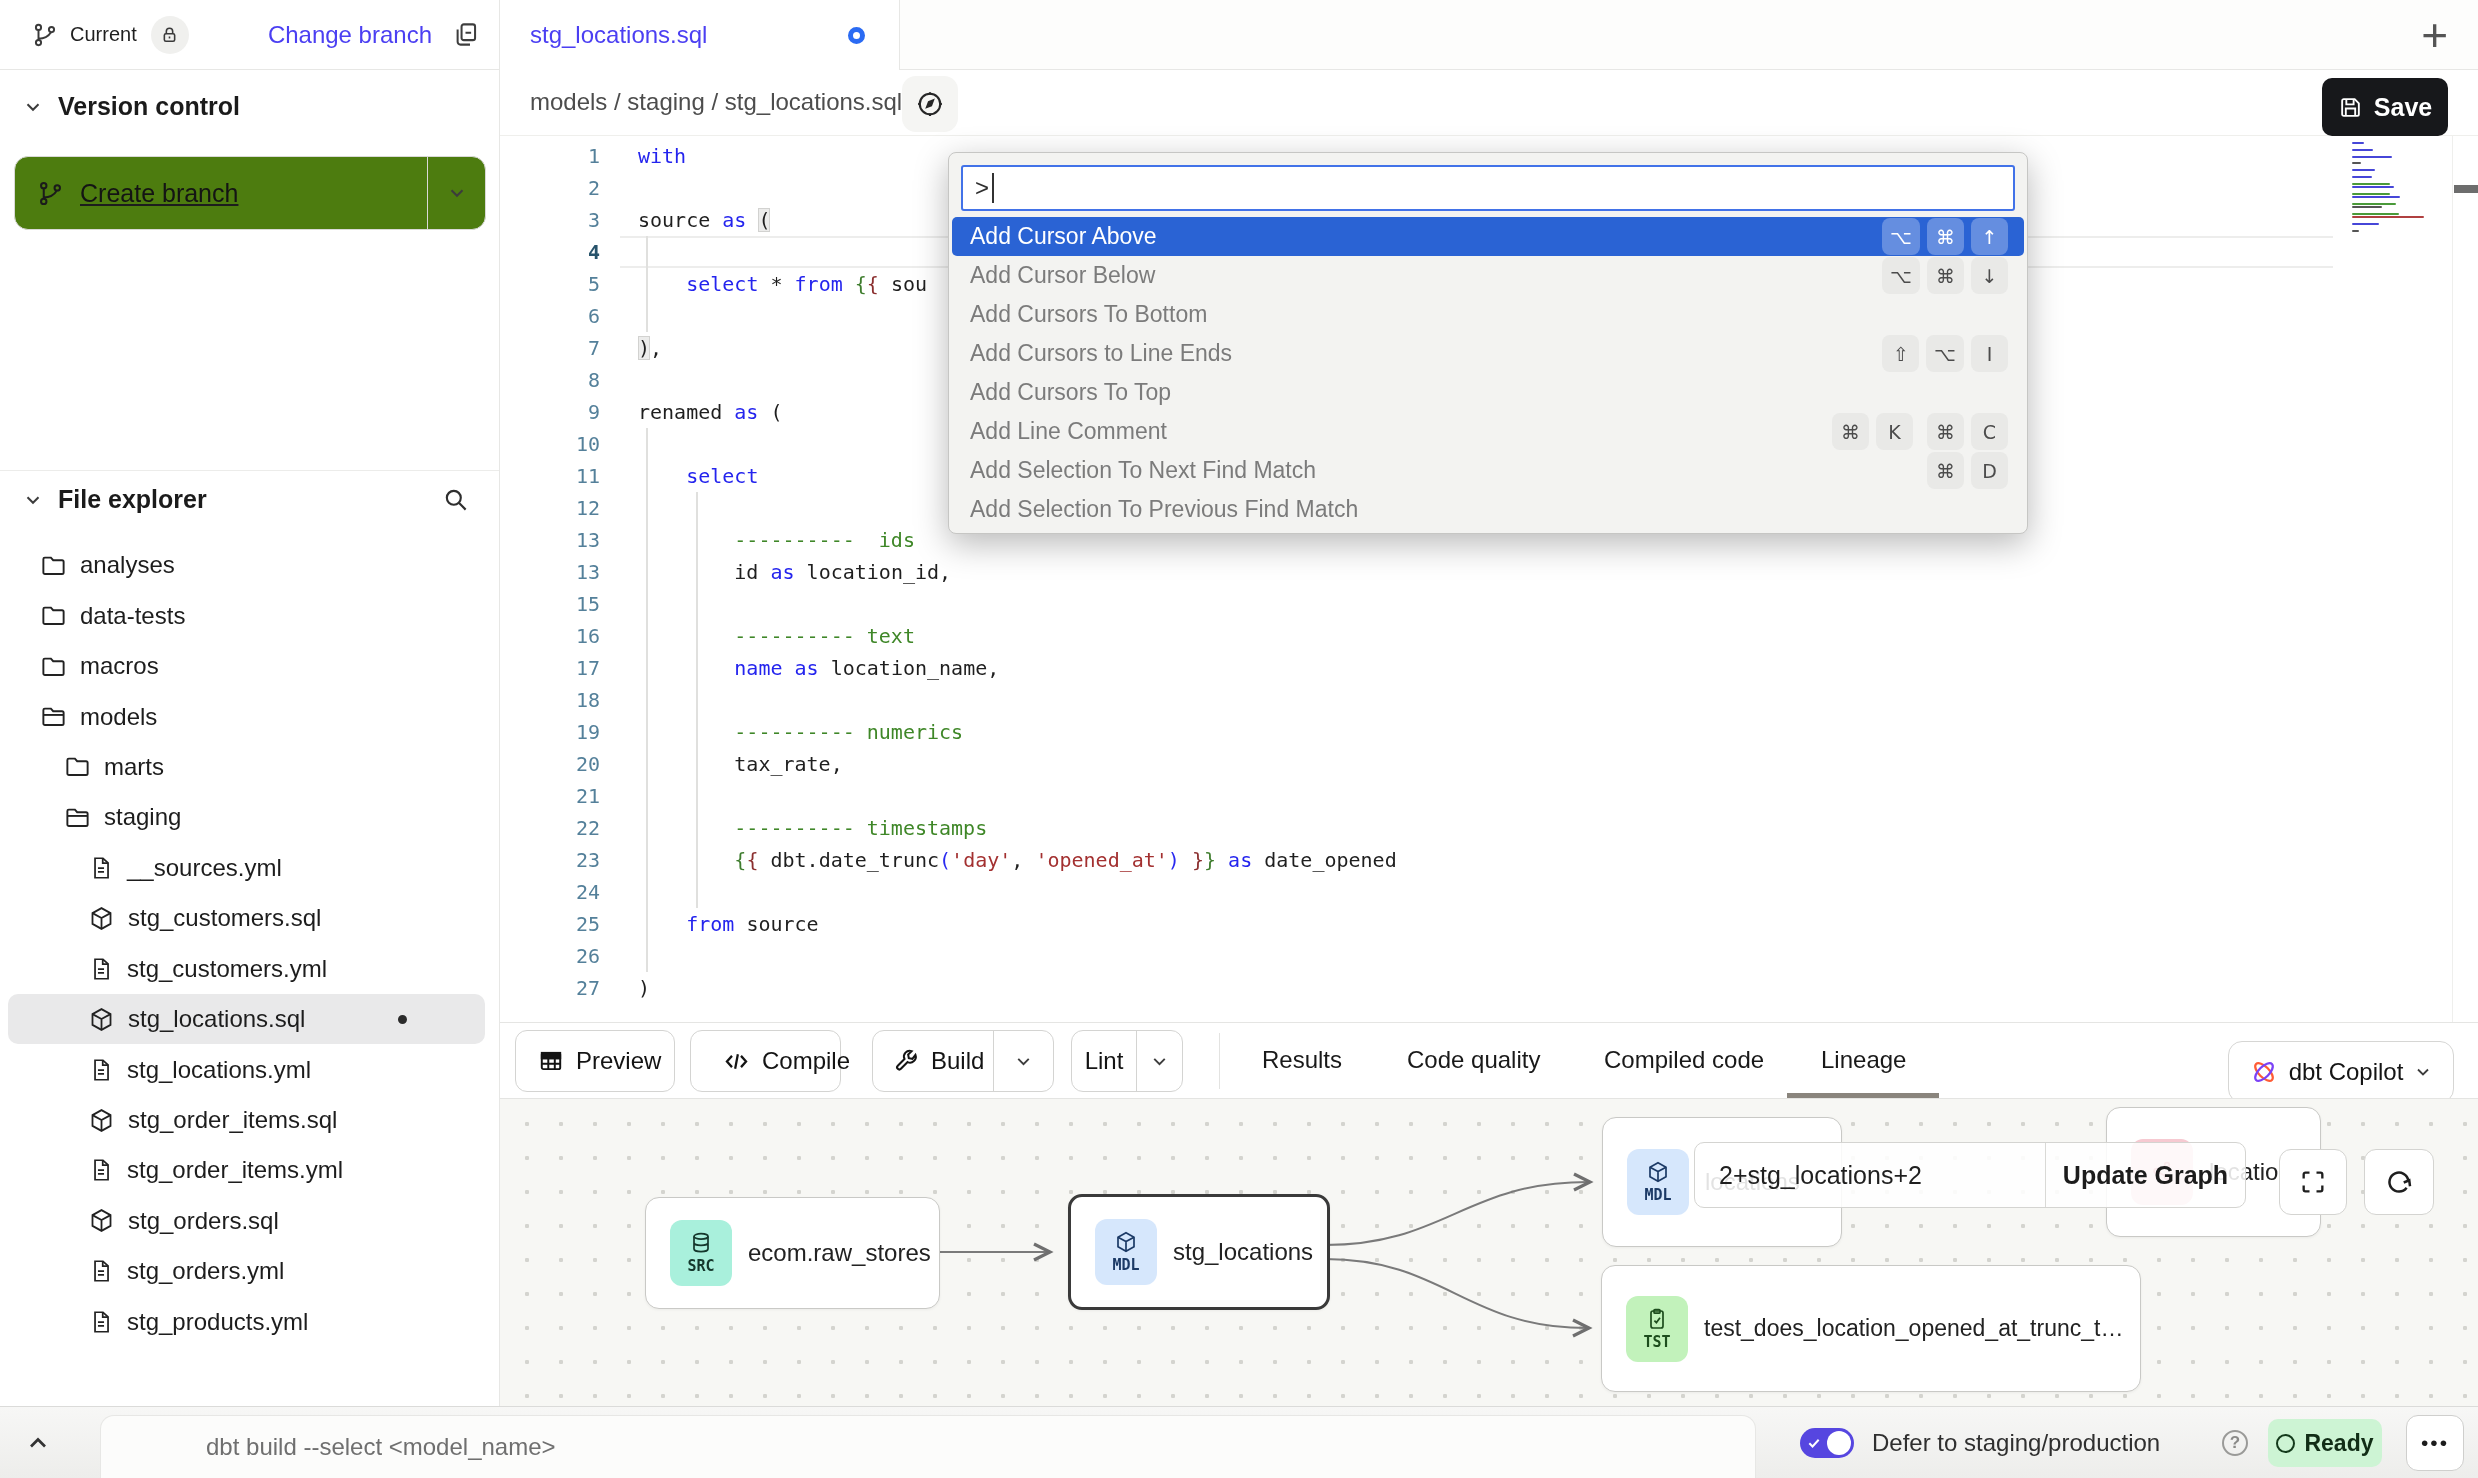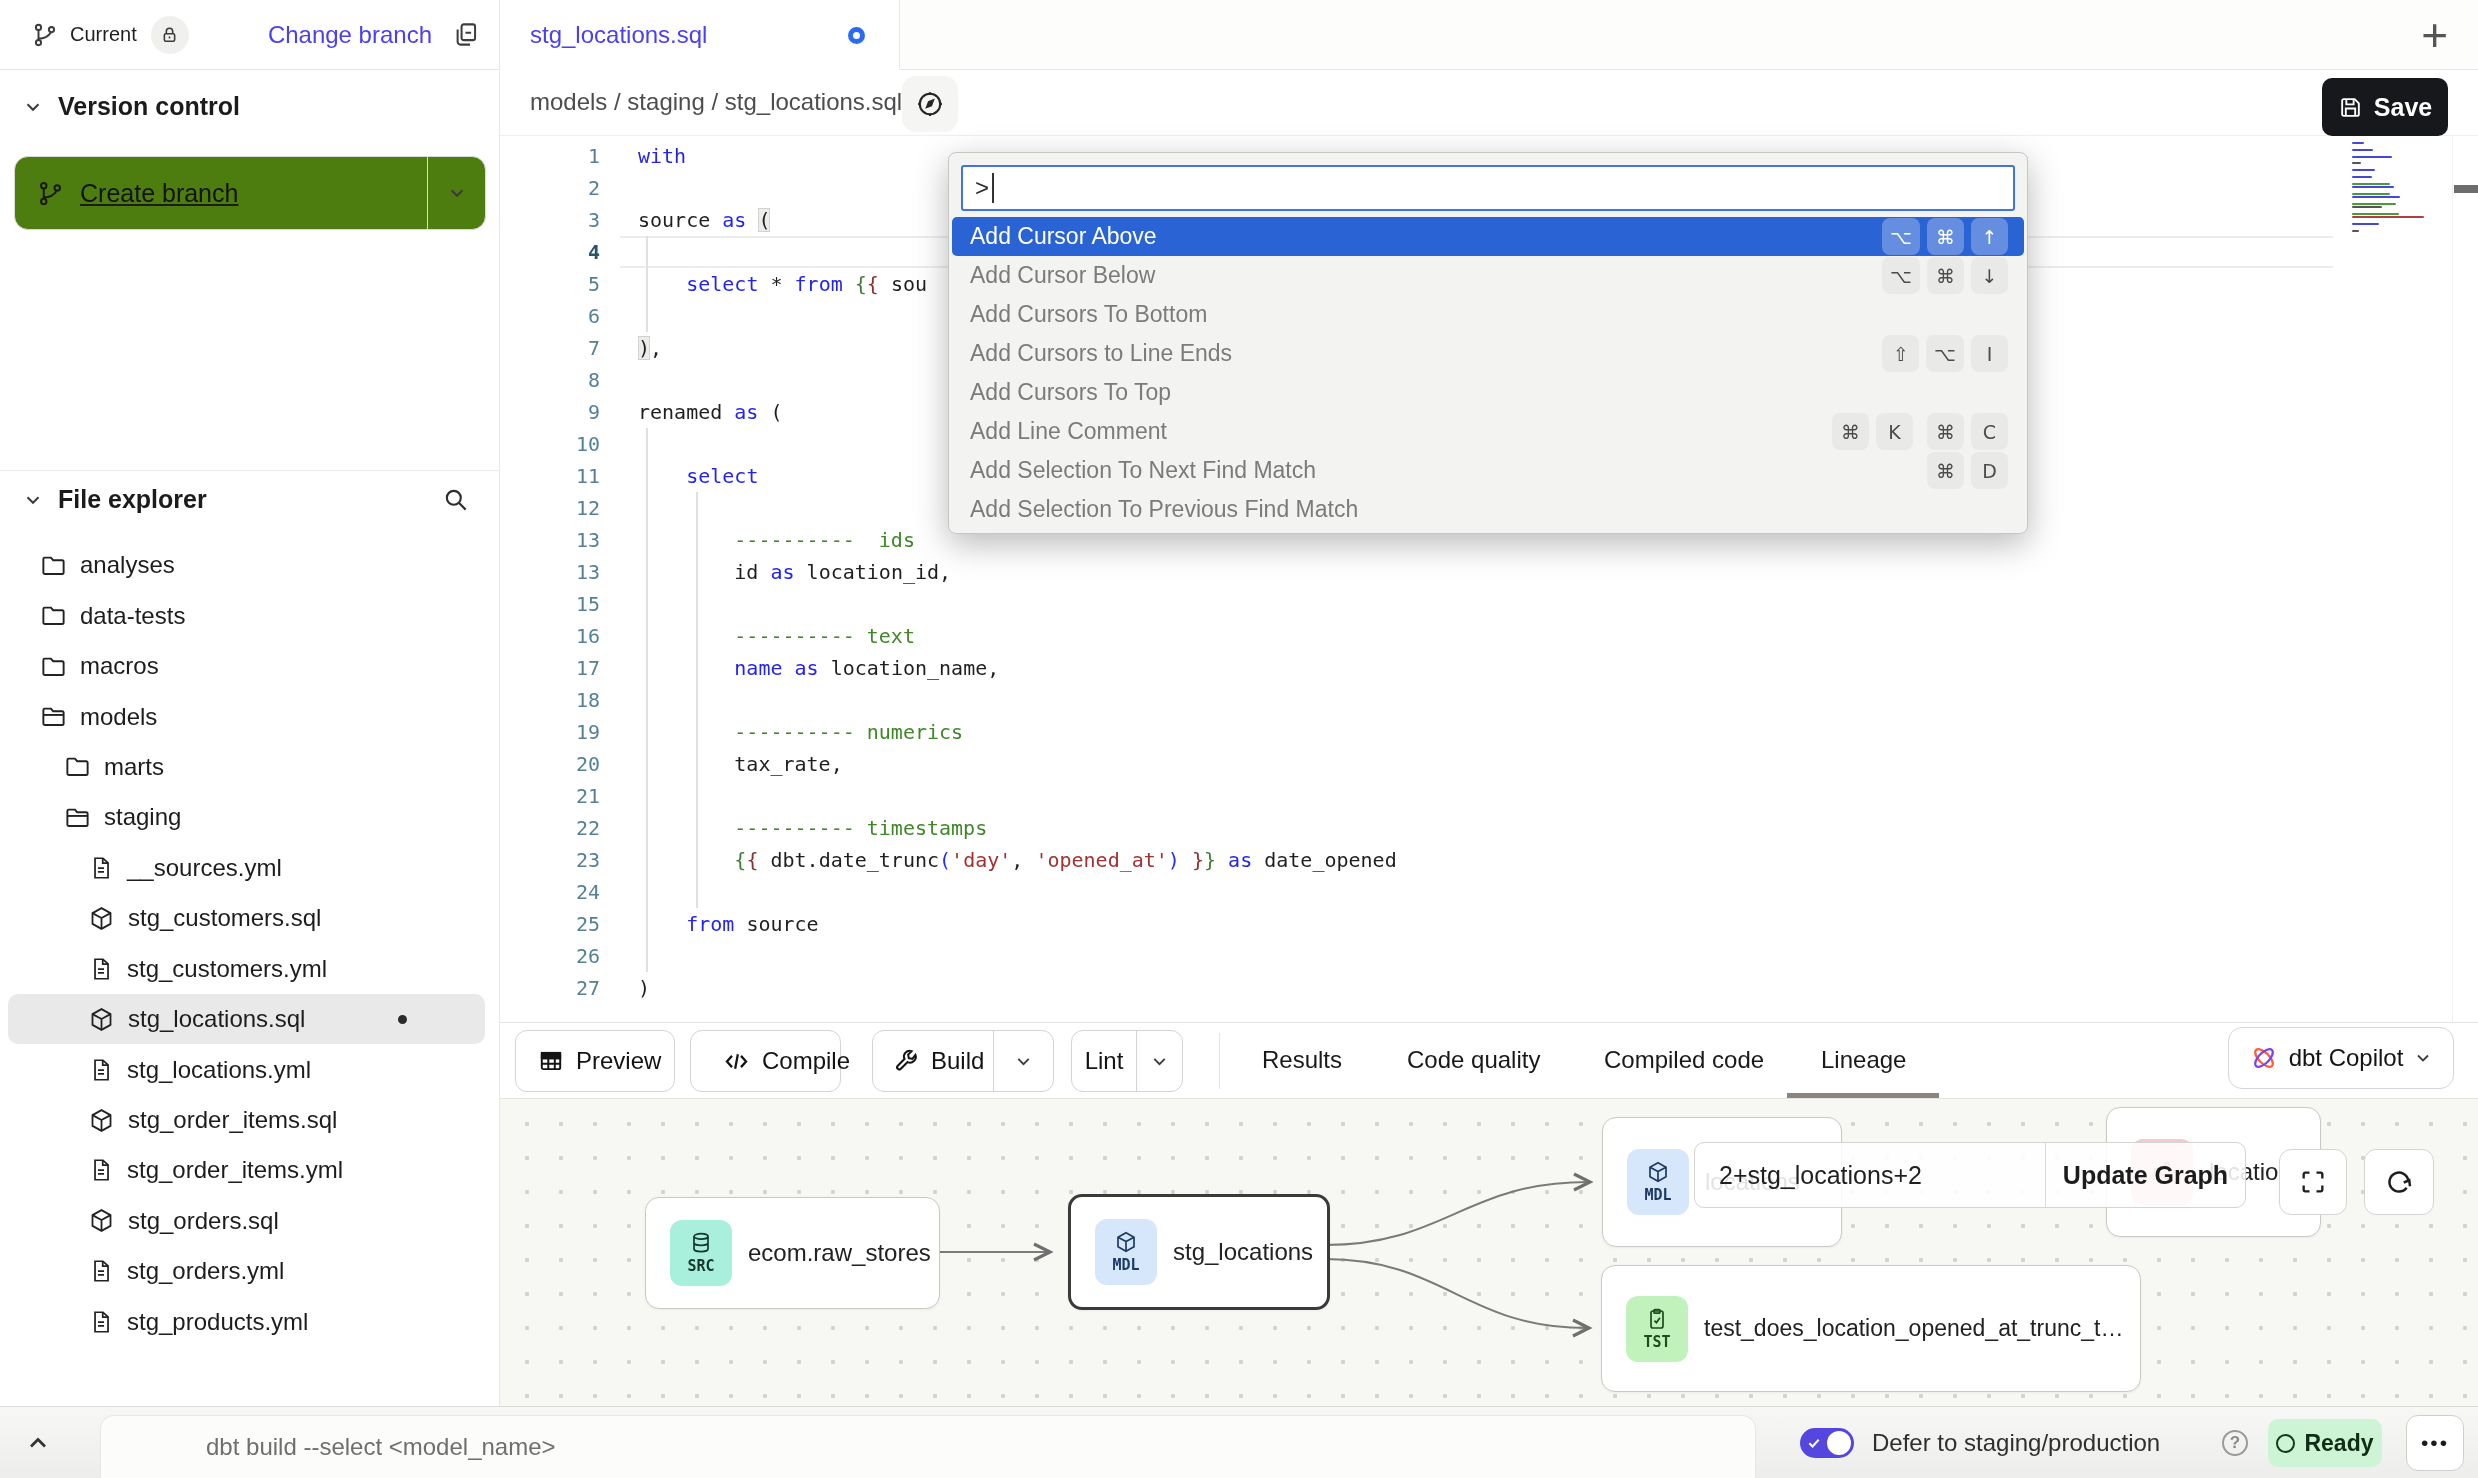--- a/index.html
+++ b/index.html
@@ -78,21 +78,21 @@
   .smudge { height:12px; margin:4px 0 0 21px; width:620px; opacity:.55; background:repeating-linear-gradient(90deg,#b9b9b7 0 15px,transparent 15px 24px,#b9b9b7 24px 40px,transparent 40px 58px,#b9b9b7 58px 66px,transparent 66px 92px); }
 
   
   #toolrow { position:absolute; left:500px; top:1022px; right:0; height:76px; background:#fff; border-top:1px solid #e5e5e3; }
   .tbtn { position:absolute; top:7px; height:62px; background:#fff; border:1px solid #d4d4d2; border-radius:12px; display:flex; align-items:center; font-size:24px; font-weight:500; color:#141414; cursor:pointer; }
   .tbtn .ic { display:flex; margin-right:12px; color:#141414; }
   .tbtn .chevpart { align-self:stretch; display:flex; align-items:center; justify-content:center; border-left:1px solid #d4d4d2; color:#3c3c3c; }
   #vdiv1 { position:absolute; left:719px; top:10px; height:56px; width:1px; background:#e3e3e1; }
   .ptab { position:absolute; top:0; line-height:74px; font-size:24px; color:#191919; cursor:pointer; }
   #tab-underline { position:absolute; left:1287px; top:70px; width:152px; height:6px; background:#8a857d; }
-  #copilot { position:absolute; left:1728px; top:4px; width:226px; height:62px; border:1px solid #d6d6d4; border-radius:14px; background:#fff; display:flex; align-items:center; justify-content:center; gap:10px; font-size:24px; color:#141414; cursor:pointer; }
+  #copilot { position:absolute; left:1728px; top:18px; width:226px; height:62px; border:1px solid #d6d6d4; border-radius:14px; background:#fff; display:flex; align-items:center; justify-content:center; gap:10px; font-size:24px; color:#141414; cursor:pointer; }
 
   
   #lineage { position:absolute; left:500px; top:1098px; width:1978px; height:308px; background:#f7f7f4; border-top:1px solid #e4e4e2; background-image:radial-gradient(#d4d4cf 2px, transparent 2.4px); background-size:34px 34px; background-position:10px 8px; overflow:hidden; }
   #edges { position:absolute; left:0; top:0; }
   .lnode { position:absolute; background:#fff; border:1.5px solid #c9c9c6; border-radius:14px; display:flex; align-items:center; box-shadow:0 1px 3px rgba(0,0,0,.05); }
   .lnode.selected { border:3px solid #3a3a3a; }
   .lbadge { width:62px; height:66px; border-radius:12px; margin-left:24px; display:flex; flex-direction:column; align-items:center; justify-content:center; gap:2px; flex:none; }
   .lbadge .bt { font-size:15px; font-weight:700; font-family:"DejaVu Sans Mono", monospace; }
   .b-src { background:#a9f0dc; color:#15372c; }
   .b-mdl { background:#d6e7fc; color:#1c3a66; }

